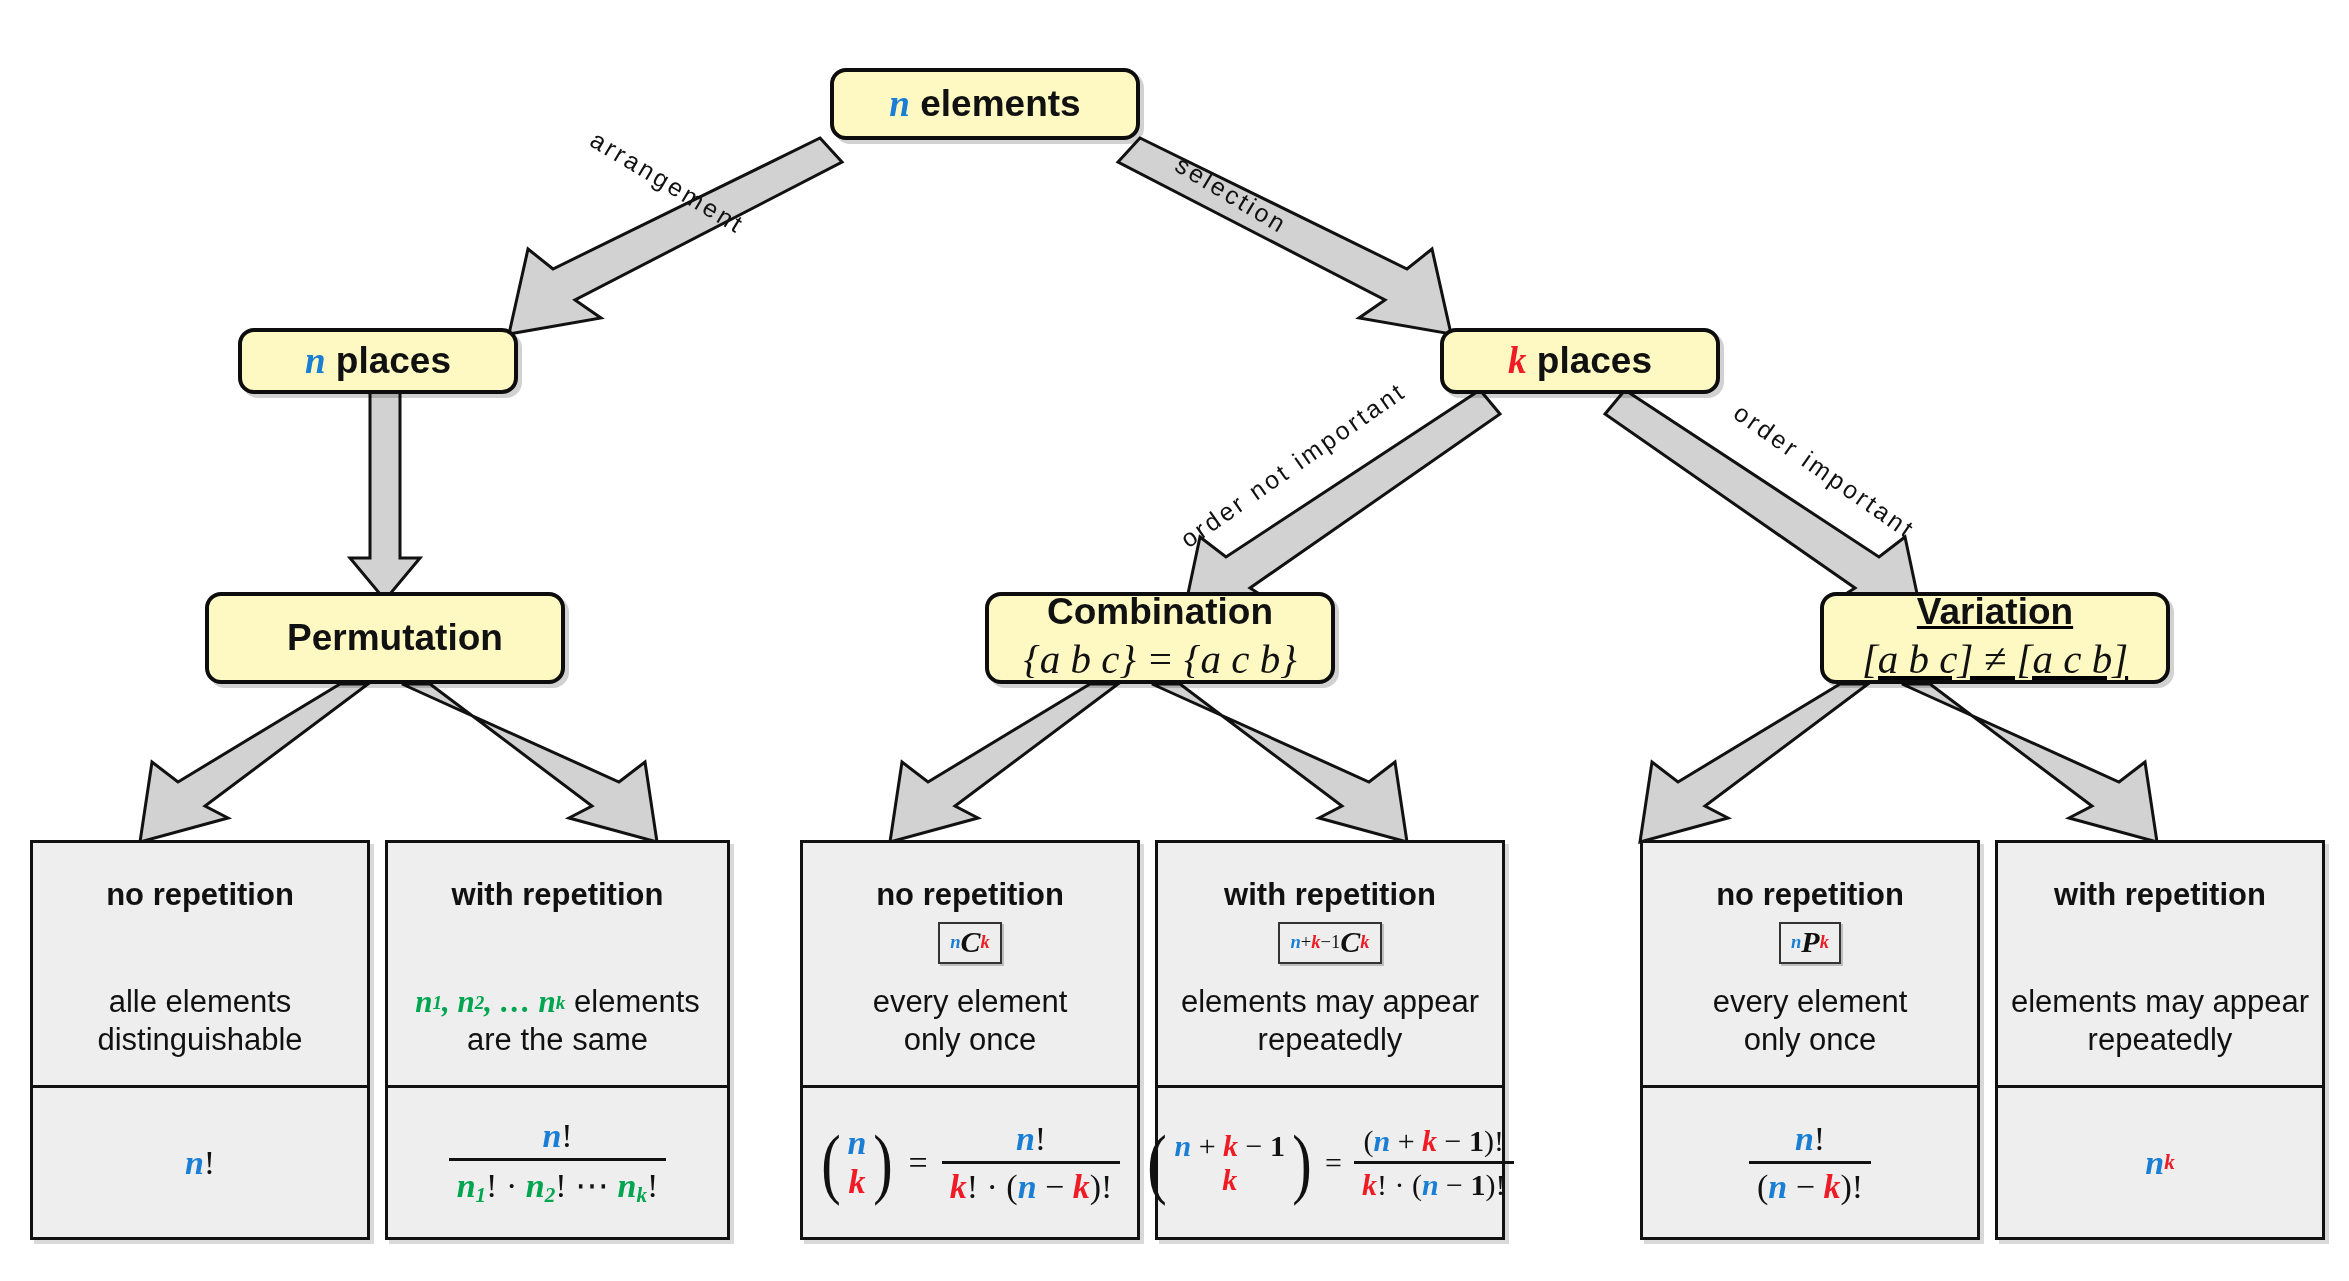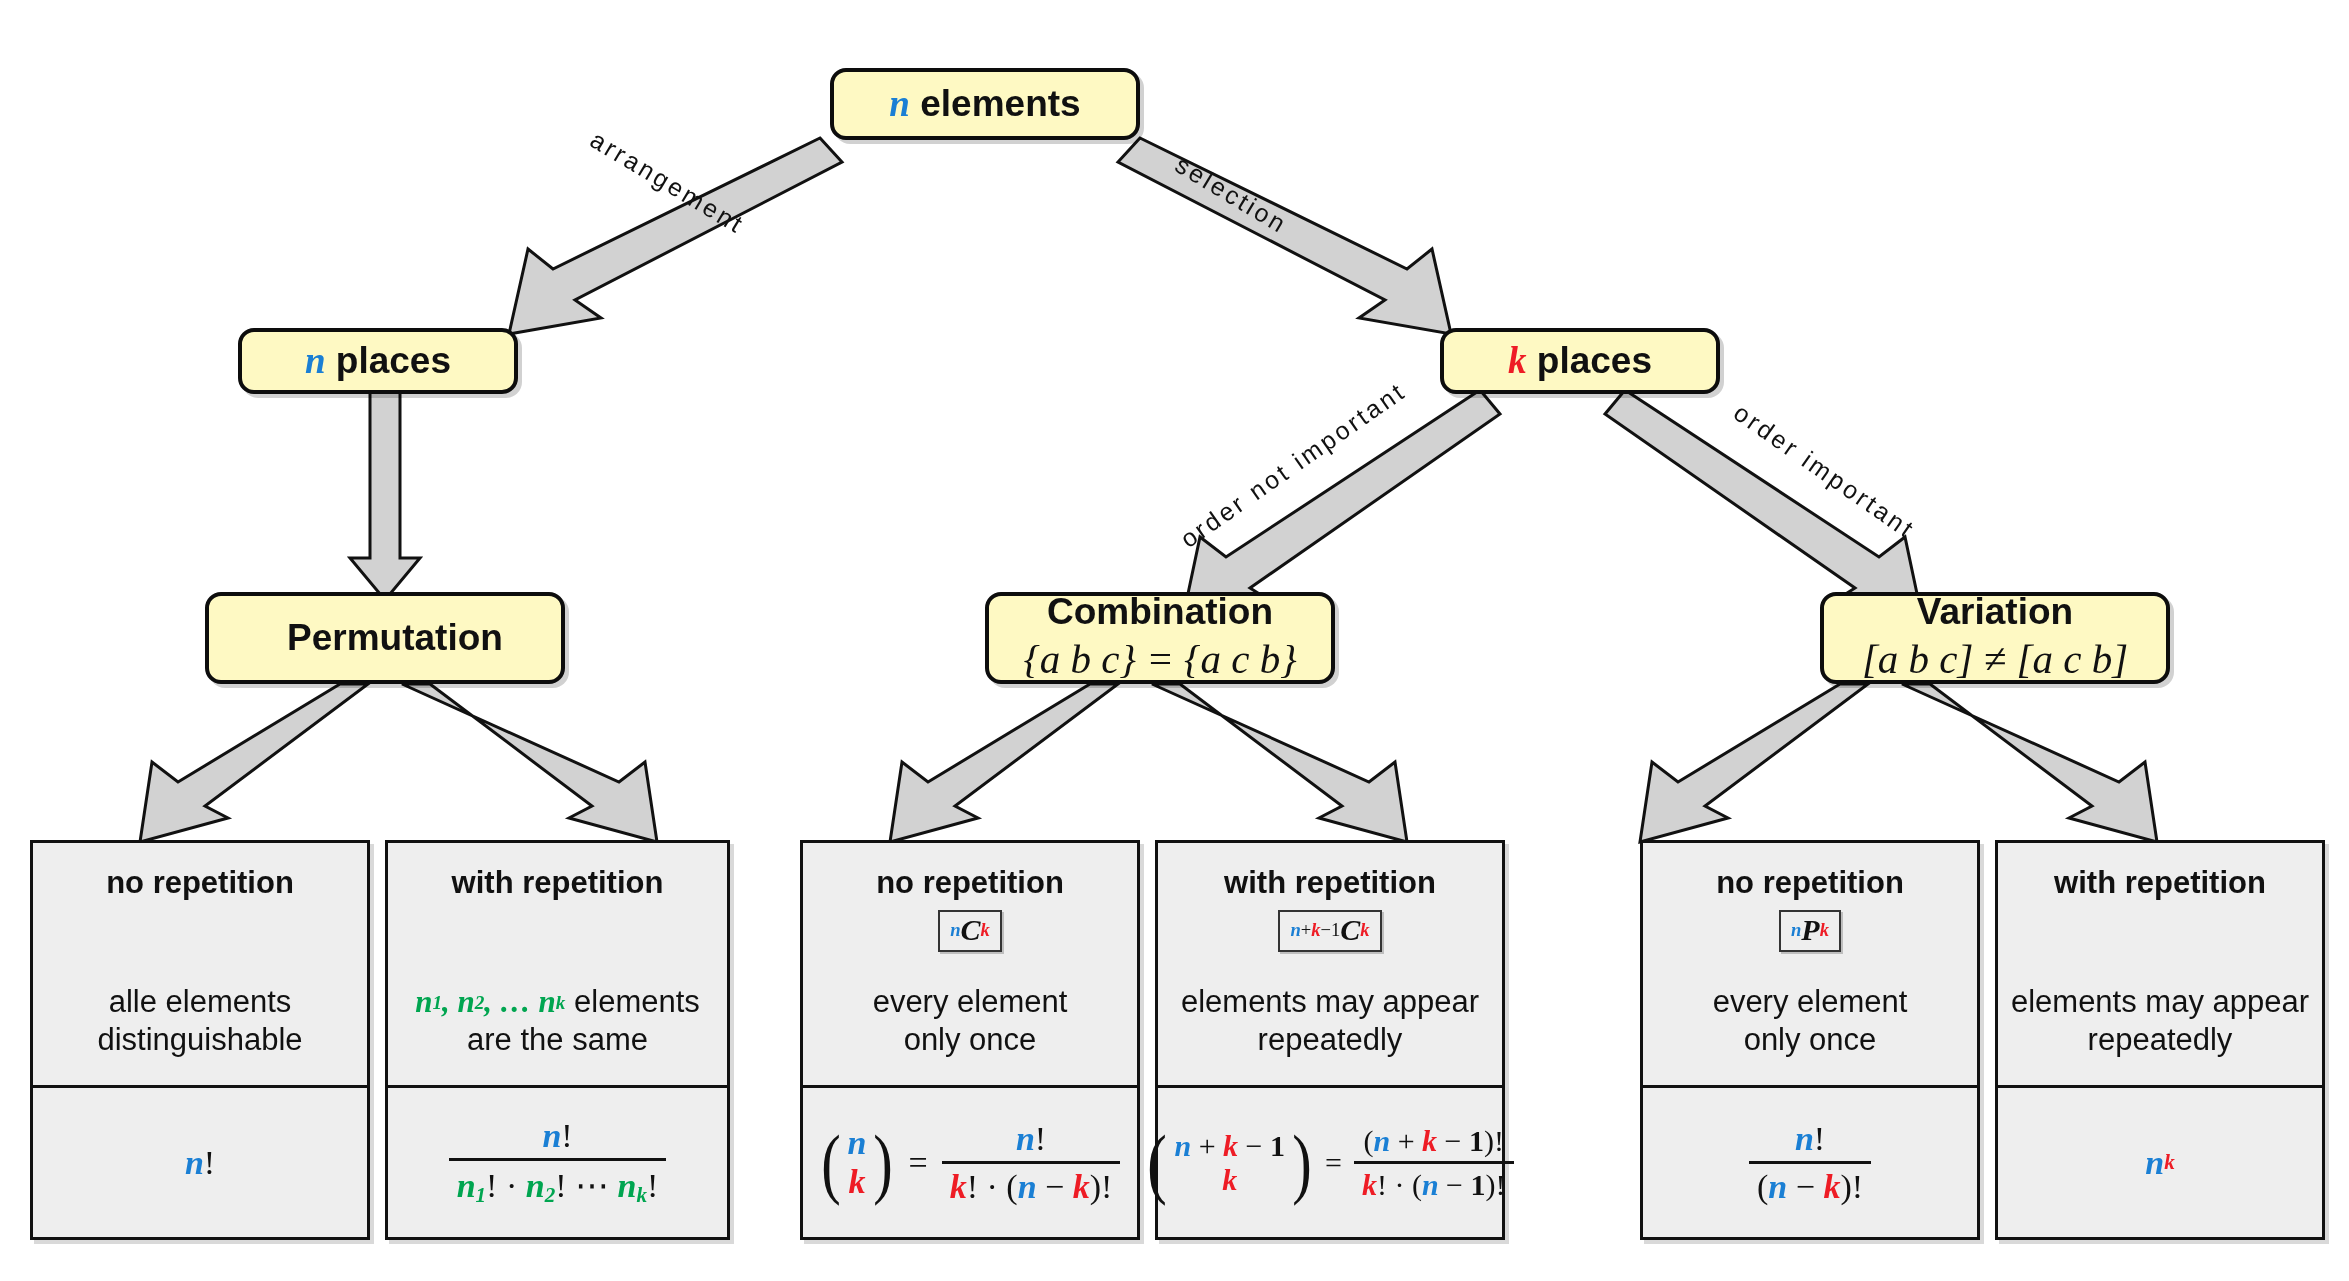--- a/index.html
+++ b/index.html
@@ -28,21 +28,21 @@
   .v-red{color:#ee1c25;font-family:"Liberation Serif",serif;font-style:italic;font-weight:bold;}
   .v-green{color:#00a550;font-family:"Liberation Serif",serif;font-style:italic;font-weight:bold;}
 
   
   .leaf{
     position:absolute;background:#eeeeee;border:3px solid #111;box-sizing:border-box;
     display:flex;flex-direction:column;box-shadow:4px 4px 0 rgba(0,0,0,.15);z-index:5;
   }
   .leaf .top{
     flex:1;display:flex;flex-direction:column;align-items:center;
-    box-sizing:border-box;padding-top:22px;
+    box-sizing:border-box;padding-top:34px;
   }
   .leaf .head{font-size:31px;font-weight:bold;color:#111;white-space:nowrap;}
   .leaf .notation{
     border:2px solid #333;background:#eee;padding:3px 10px 5px;margin-top:9px;
     font-family:"Liberation Serif", serif;line-height:1;
     box-shadow:2px 2px 0 rgba(0,0,0,.2);
   }
   .leaf .desc{
     margin-top:auto;margin-bottom:26px;font-size:31px;color:#111;text-align:center;
     line-height:1.22;
@@ -148,21 +148,21 @@
 
   <div class="node" style="left:205px;top:592px;width:360px;height:92px;padding-left:20px;">
     <div class="ttl">Permutation</div>
   </div>
 
   <div class="node" style="left:985px;top:592px;width:350px;height:92px;">
     <div class="ttl">Combination</div>
     <div class="sub">{a b c} = {a c b}</div>
   </div>
 
-  <div class="node" style="left:1820px;top:592px;width:350px;height:92px;">
+  <div class="node" style="left:1820px;top:592px;width:350px;height:92px;text-decoration:underline;">
     <div class="ttl">Variation</div>
     <div class="sub">[a b c] ≠ [a c b]</div>
   </div>
 
   <div class="leaf" style="left:30px;top:840px;width:340px;height:400px;">
     <div class="top">
       <div class="head">no repetition</div>
       <div class="desc">
         <div>alle elements</div>
         <div>distinguishable</div>

